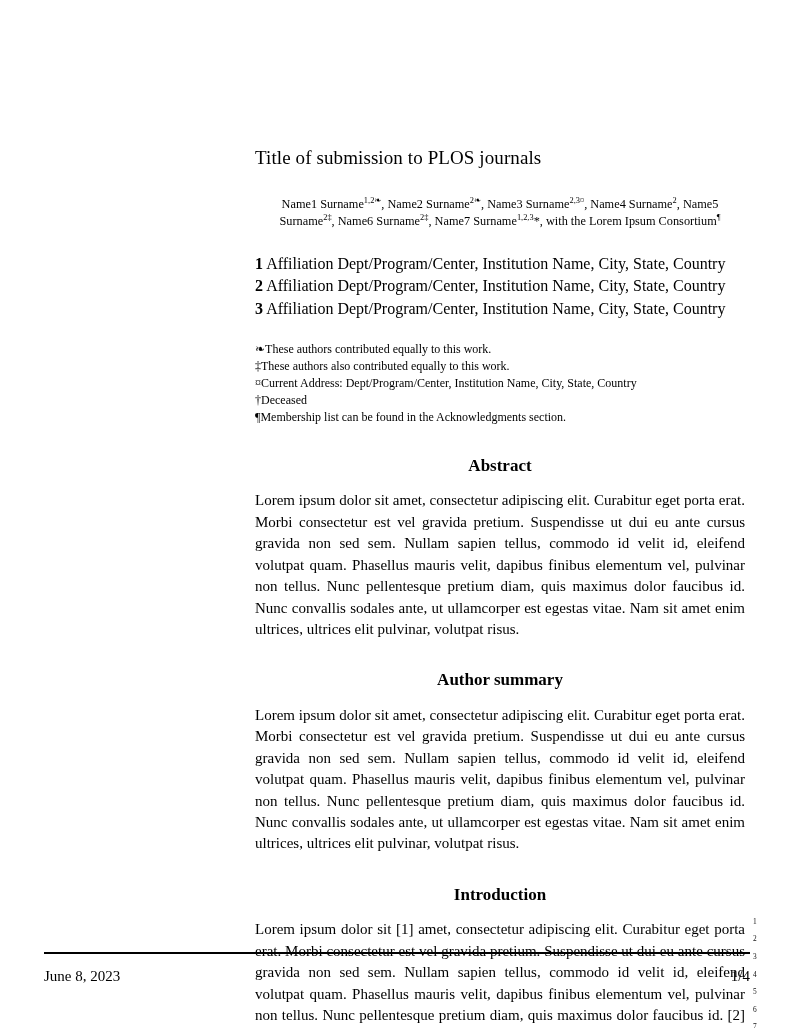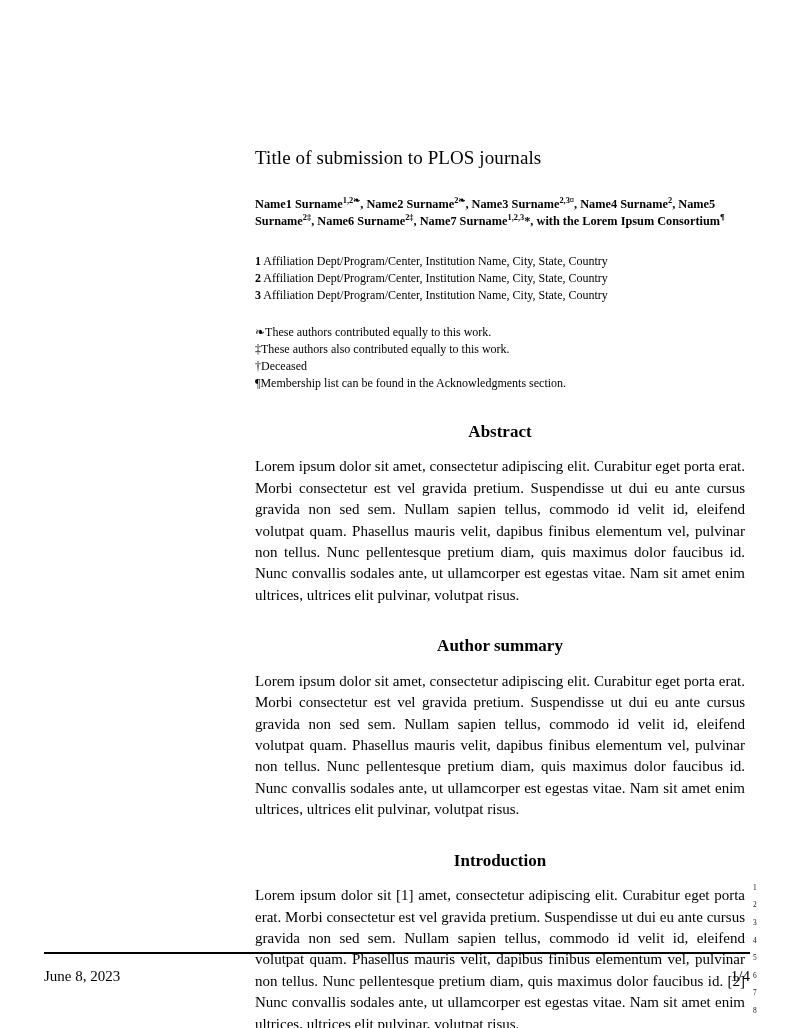--- a/index.html
+++ b/index.html
@@ -32,30 +32,29 @@
     font-size: 19px;
     font-weight: normal;
     letter-spacing: 0.1px;
     margin: 0 0 26px 0;
     line-height: 1.25;
   }
   .authors {
     font-size: 12.3px;
     line-height: 1.42;
     margin: 0 0 22px 0;
-    text-align: left;
-    font-weight: bold;
+    text-align: center;
   }
   .authors sup {
     font-size: 8.4px;
     vertical-align: super;
     line-height: 0;
   }
   .affiliations {
-    font-size: 12px;
+    font-size: 16px;
     line-height: 1.42;
     margin: 0 0 20px 0;
   }
   .affiliations .num {
     font-weight: bold;
   }
   .notes {
     font-size: 12px;
     line-height: 1.42;
     margin: 0 0 30px 0;
@@ -129,20 +128,21 @@
       </div>
       <div>
         <span class="num">3</span>
         <span>Affiliation Dept/Program/Center, Institution Name, City, State, Country</span>
       </div>
     </div>
 
     <div class="notes">
       <div>❧These authors contributed equally to this work.</div>
       <div>‡These authors also contributed equally to this work.</div>
+      <div>¤Current Address: Dept/Program/Center, Institution Name, City, State, Country</div>
       <div>†Deceased</div>
       <div>¶Membership list can be found in the Acknowledgments section.</div>
     </div>
 
     <div class="section-block">
       <h2 class="section">Abstract</h2>
       <p class="para">Lorem ipsum dolor sit amet, consectetur adipiscing elit. Curabitur eget porta erat. Morbi consectetur est vel gravida pretium. Suspendisse ut dui eu ante cursus gravida non sed sem. Nullam sapien tellus, commodo id velit id, eleifend volutpat quam. Phasellus mauris velit, dapibus finibus elementum vel, pulvinar non tellus. Nunc pellentesque pretium diam, quis maximus dolor faucibus id. Nunc convallis sodales ante, ut ullamcorper est egestas vitae. Nam sit amet enim ultrices, ultrices elit pulvinar, volutpat risus.</p>
     </div>
 
     <div class="section-block">

